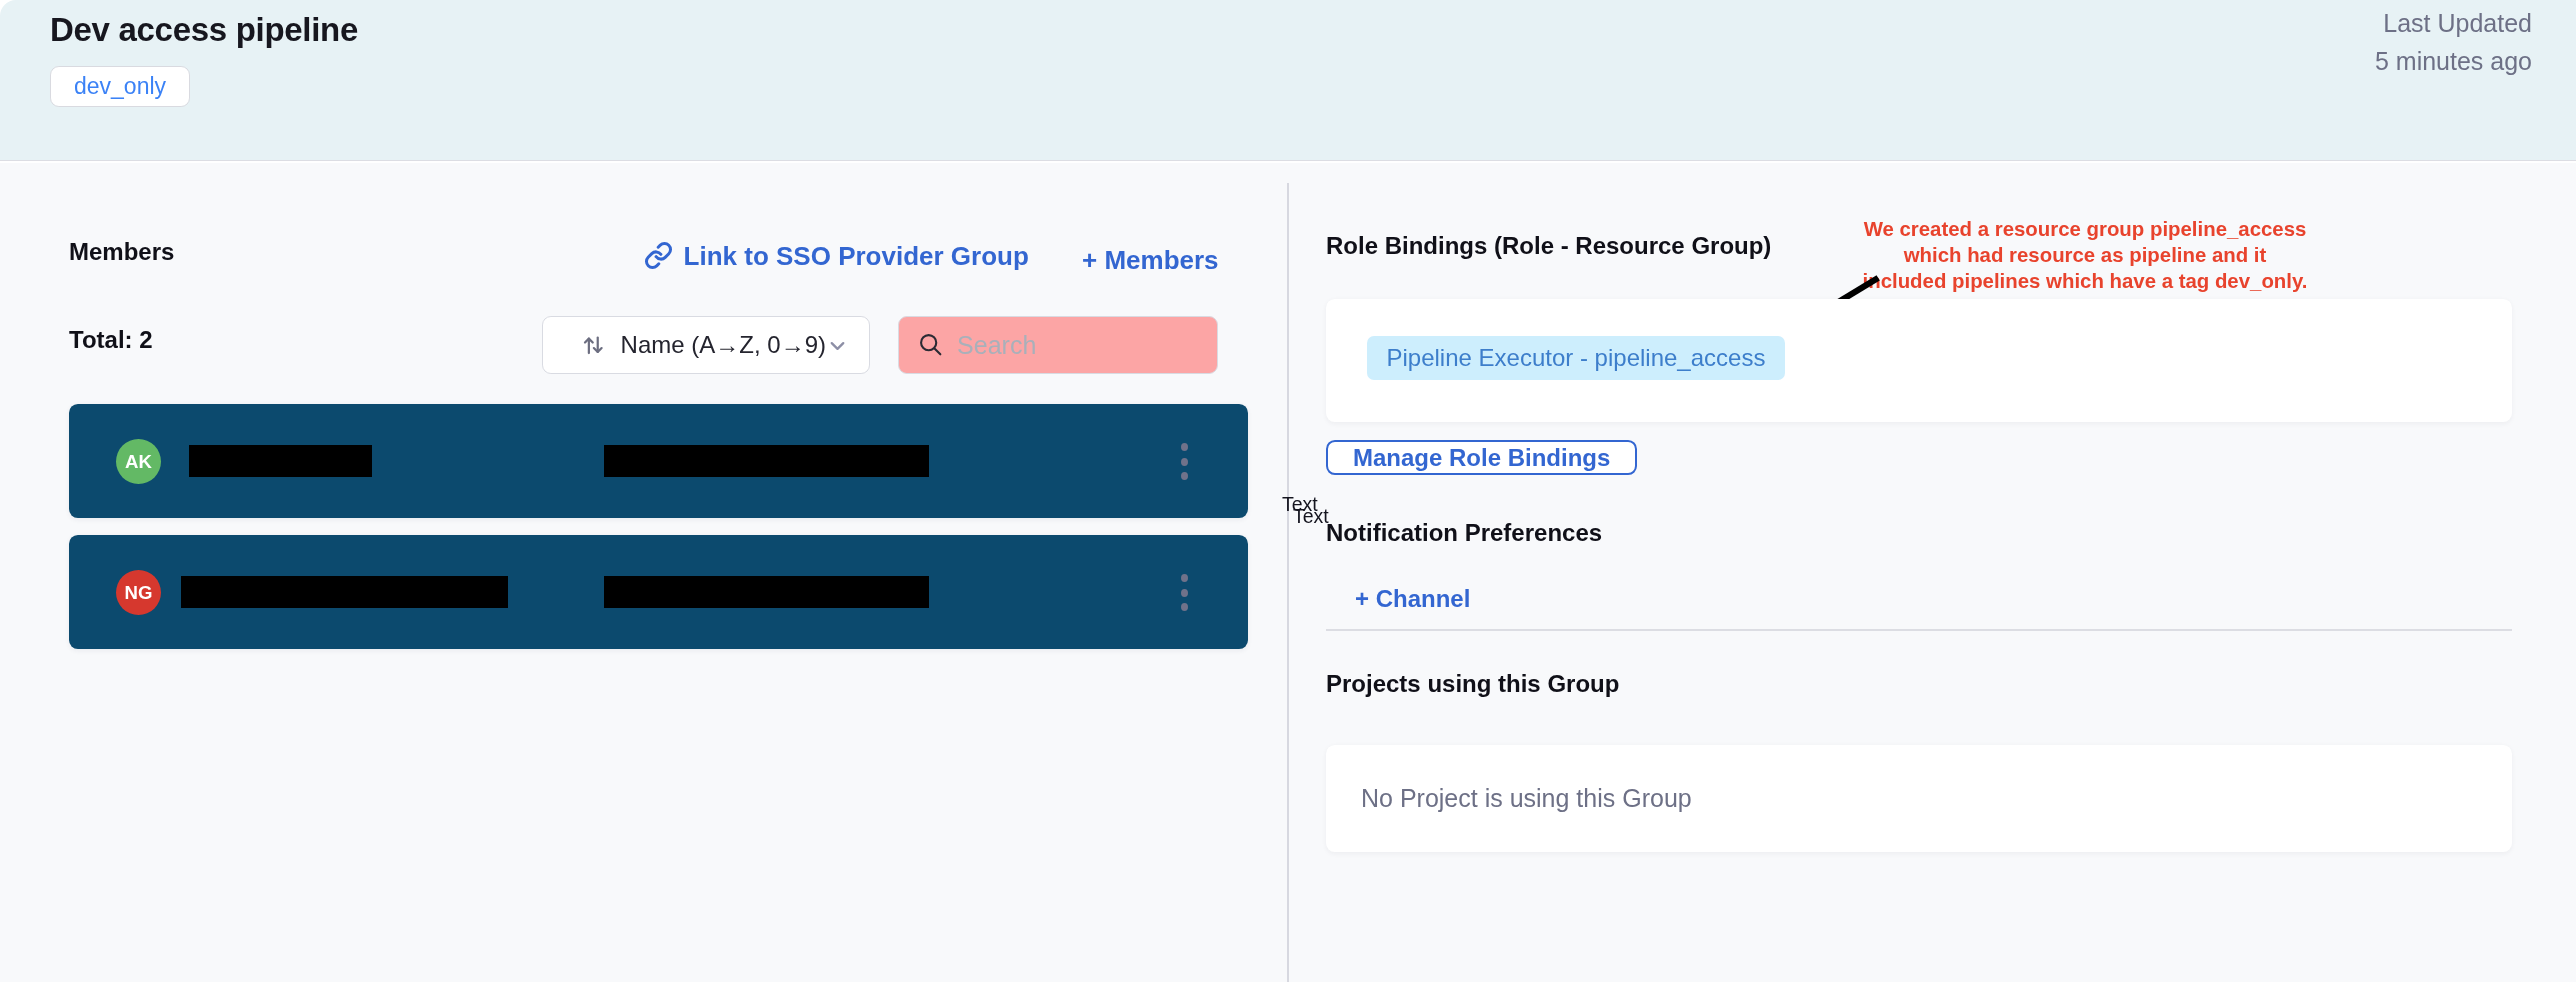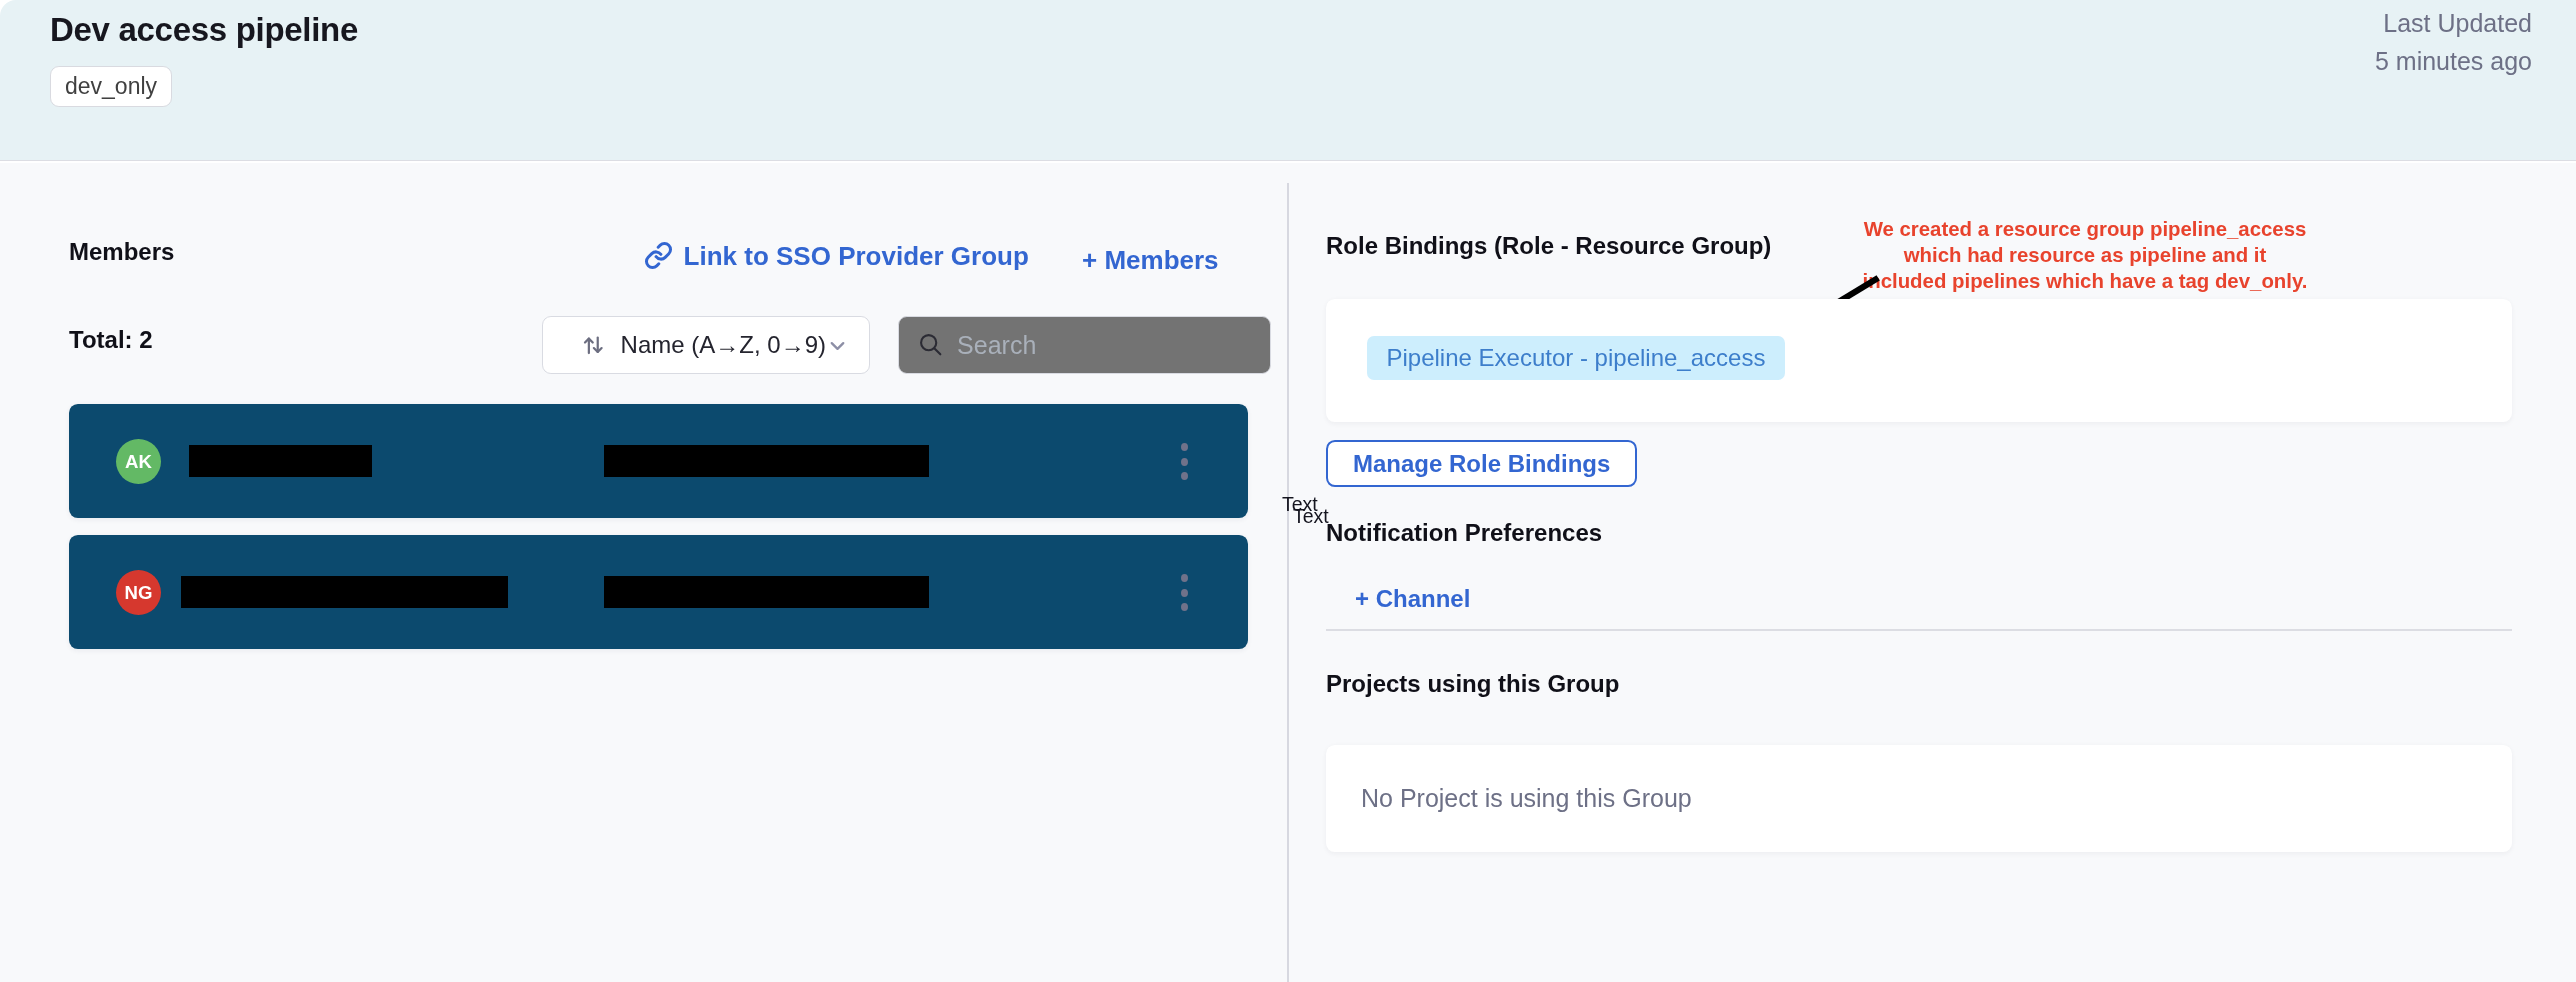--- a/index.html
+++ b/index.html
@@ -3,44 +3,44 @@
 <meta charset="utf-8">
 <style>
   * { margin:0; padding:0; box-sizing:border-box; }
   html,body { width:2576px; height:982px; background:#ffffff; font-family:"Liberation Sans", sans-serif; }
   #app { position:relative; width:2576px; height:982px; background:#ffffff; overflow:hidden; }
 
   
   .header { position:absolute; left:0; top:0; width:2576px; height:161px;
             background:#e7f2f5; border-bottom:1.8px solid #dcdde3; border-top-left-radius:16px; }
   .page-title { position:absolute; left:50px; top:10.6px; font-size:33px; font-weight:600; color:#17171f; letter-spacing:-0.3px;text-align:center; }
-  .group-tag { position:absolute; left:50px; top:66px; height:41px; padding:0 14px;
+  .group-tag { position:absolute; left:50px; top:66px; height:41px; padding:0 23px;
                background:#ffffff; border:1.8px solid #d9dae0; border-radius:8.9px;
-               display:flex; align-items:center; font-size:23px; color:#404040; }
+               display:flex; align-items:center; font-size:23px; color:#3b82f6; }
   .last-updated { position:absolute; right:44px; top:3.5px; text-align:right;
                   font-size:25px; color:#6d7086; line-height:38px; }
 
   
   .body-bg { position:absolute; left:0; top:163px; width:2576px; height:819px; background:#f8f9fb; }
   .v-divider { position:absolute; left:1287px; top:183px; width:1.8px; height:800px; background:#d7d8e0; }
 
   
   .h2 { position:absolute; font-size:24px; font-weight:700; color:#101018; }
   .blue-link { display:flex; align-items:flex-start; gap:10.6px; color:#3366d1; font-size:26px; font-weight:700; cursor:pointer; }
   .members-sso { position:absolute; left:644px; top:241px; }
   .members-add { position:absolute; left:1082px; top:245px; color:#3366d1; font-size:26px; font-weight:700; cursor:pointer; }
 
   .sort-dd { position:absolute; left:542px; top:316px; width:328px; height:58px;
              background:#ffffff; border:1.8px solid #d9dbe2; border-radius:8.9px;
              display:flex; align-items:center; padding:0 37px; cursor:pointer; }
   .sort-dd .lbl { font-size:24px; font-weight:500; color:#24242e; margin-left:14px; white-space:nowrap; }
   .sort-dd .chev { margin-left:auto; display:flex; }
 
-  .search-box { position:absolute; left:898px; top:316px; width:373px; height:58px;
-                background:#737373; border:1.8px solid #d9dbe2; border-radius:8.9px;
+  .search-box { position:absolute; left:898px; top:316px; width:320px; height:58px;
+                background:#fca5a5; border:1.8px solid #d9dbe2; border-radius:8.9px;
                 display:flex; align-items:center; padding:0 17.7px; }
   .search-box input { border:none; outline:none; background:transparent; margin-left:12.4px;
                       font-size:25px; color:#1a1a26; width:100%; font-family:"Liberation Sans", sans-serif; }
   .search-box input::placeholder { color:#a9b0ba; }
 
   .member-card { position:absolute; left:69px; width:1179px; height:114px;
                  background:#0c4a6e; border-radius:8.9px; box-shadow:0 1.8px 5.3px rgba(30,30,60,0.06); }
   .card-1 { top:404px; } .card-2 { top:535px;text-decoration:underline; }
   .avatar { position:absolute; left:47px; top:35px; width:45px; height:45px; border-radius:50%;
             display:flex; align-items:center; justify-content:center;
@@ -56,21 +56,21 @@
   .rb-card { position:absolute; left:1326px; top:299px; width:1186px; height:123px;
              background:#ffffff; border-radius:8.9px; box-shadow:0 1.8px 5.3px rgba(30,30,60,0.05); }
   .rb-tag { position:absolute; left:41px; top:37px; height:44px; padding:0 19.5px;
             background:#cdeefd; border-radius:7px; display:flex; align-items:center;
             font-size:24px; color:#3d7ecb; white-space:nowrap; }
   .annotation { position:absolute; left:1837px; top:216px; width:496px; text-align:center;
                 font-size:20.4px; font-weight:700; color:#e8432d; line-height:26px; }
   .annotation div { white-space:nowrap; }
   .arrow-svg { position:absolute; left:1729px; top:269px; }
 
-  .manage-btn { position:absolute; left:1326px; top:440px; height:47px; padding:0 25px;
+  .manage-btn { position:absolute; left:1326px; top:440px; height:35px; padding:0 25px;
                 background:#ffffff; border:2.7px solid #3366d1; border-radius:8.9px;
                 display:flex; align-items:center; font-size:24px; font-weight:700; color:#3366d1; cursor:pointer; }
 
   .txt-note { position:absolute; font-size:19.5px; color:#15151f; }
   .note-1 { left:1282px; top:493px; } .note-2 { left:1293px; top:505px; }
 
   .add-channel { position:absolute; left:1355px; top:585px; font-size:24px; font-weight:700; color:#3366d1; cursor:pointer; }
   .h-divider { position:absolute; left:1326px; top:629px; width:1186px; height:1.8px; background:#dcdde3; }
 
   .projects-card { position:absolute; left:1326px; top:745px; width:1186px; height:107px;

